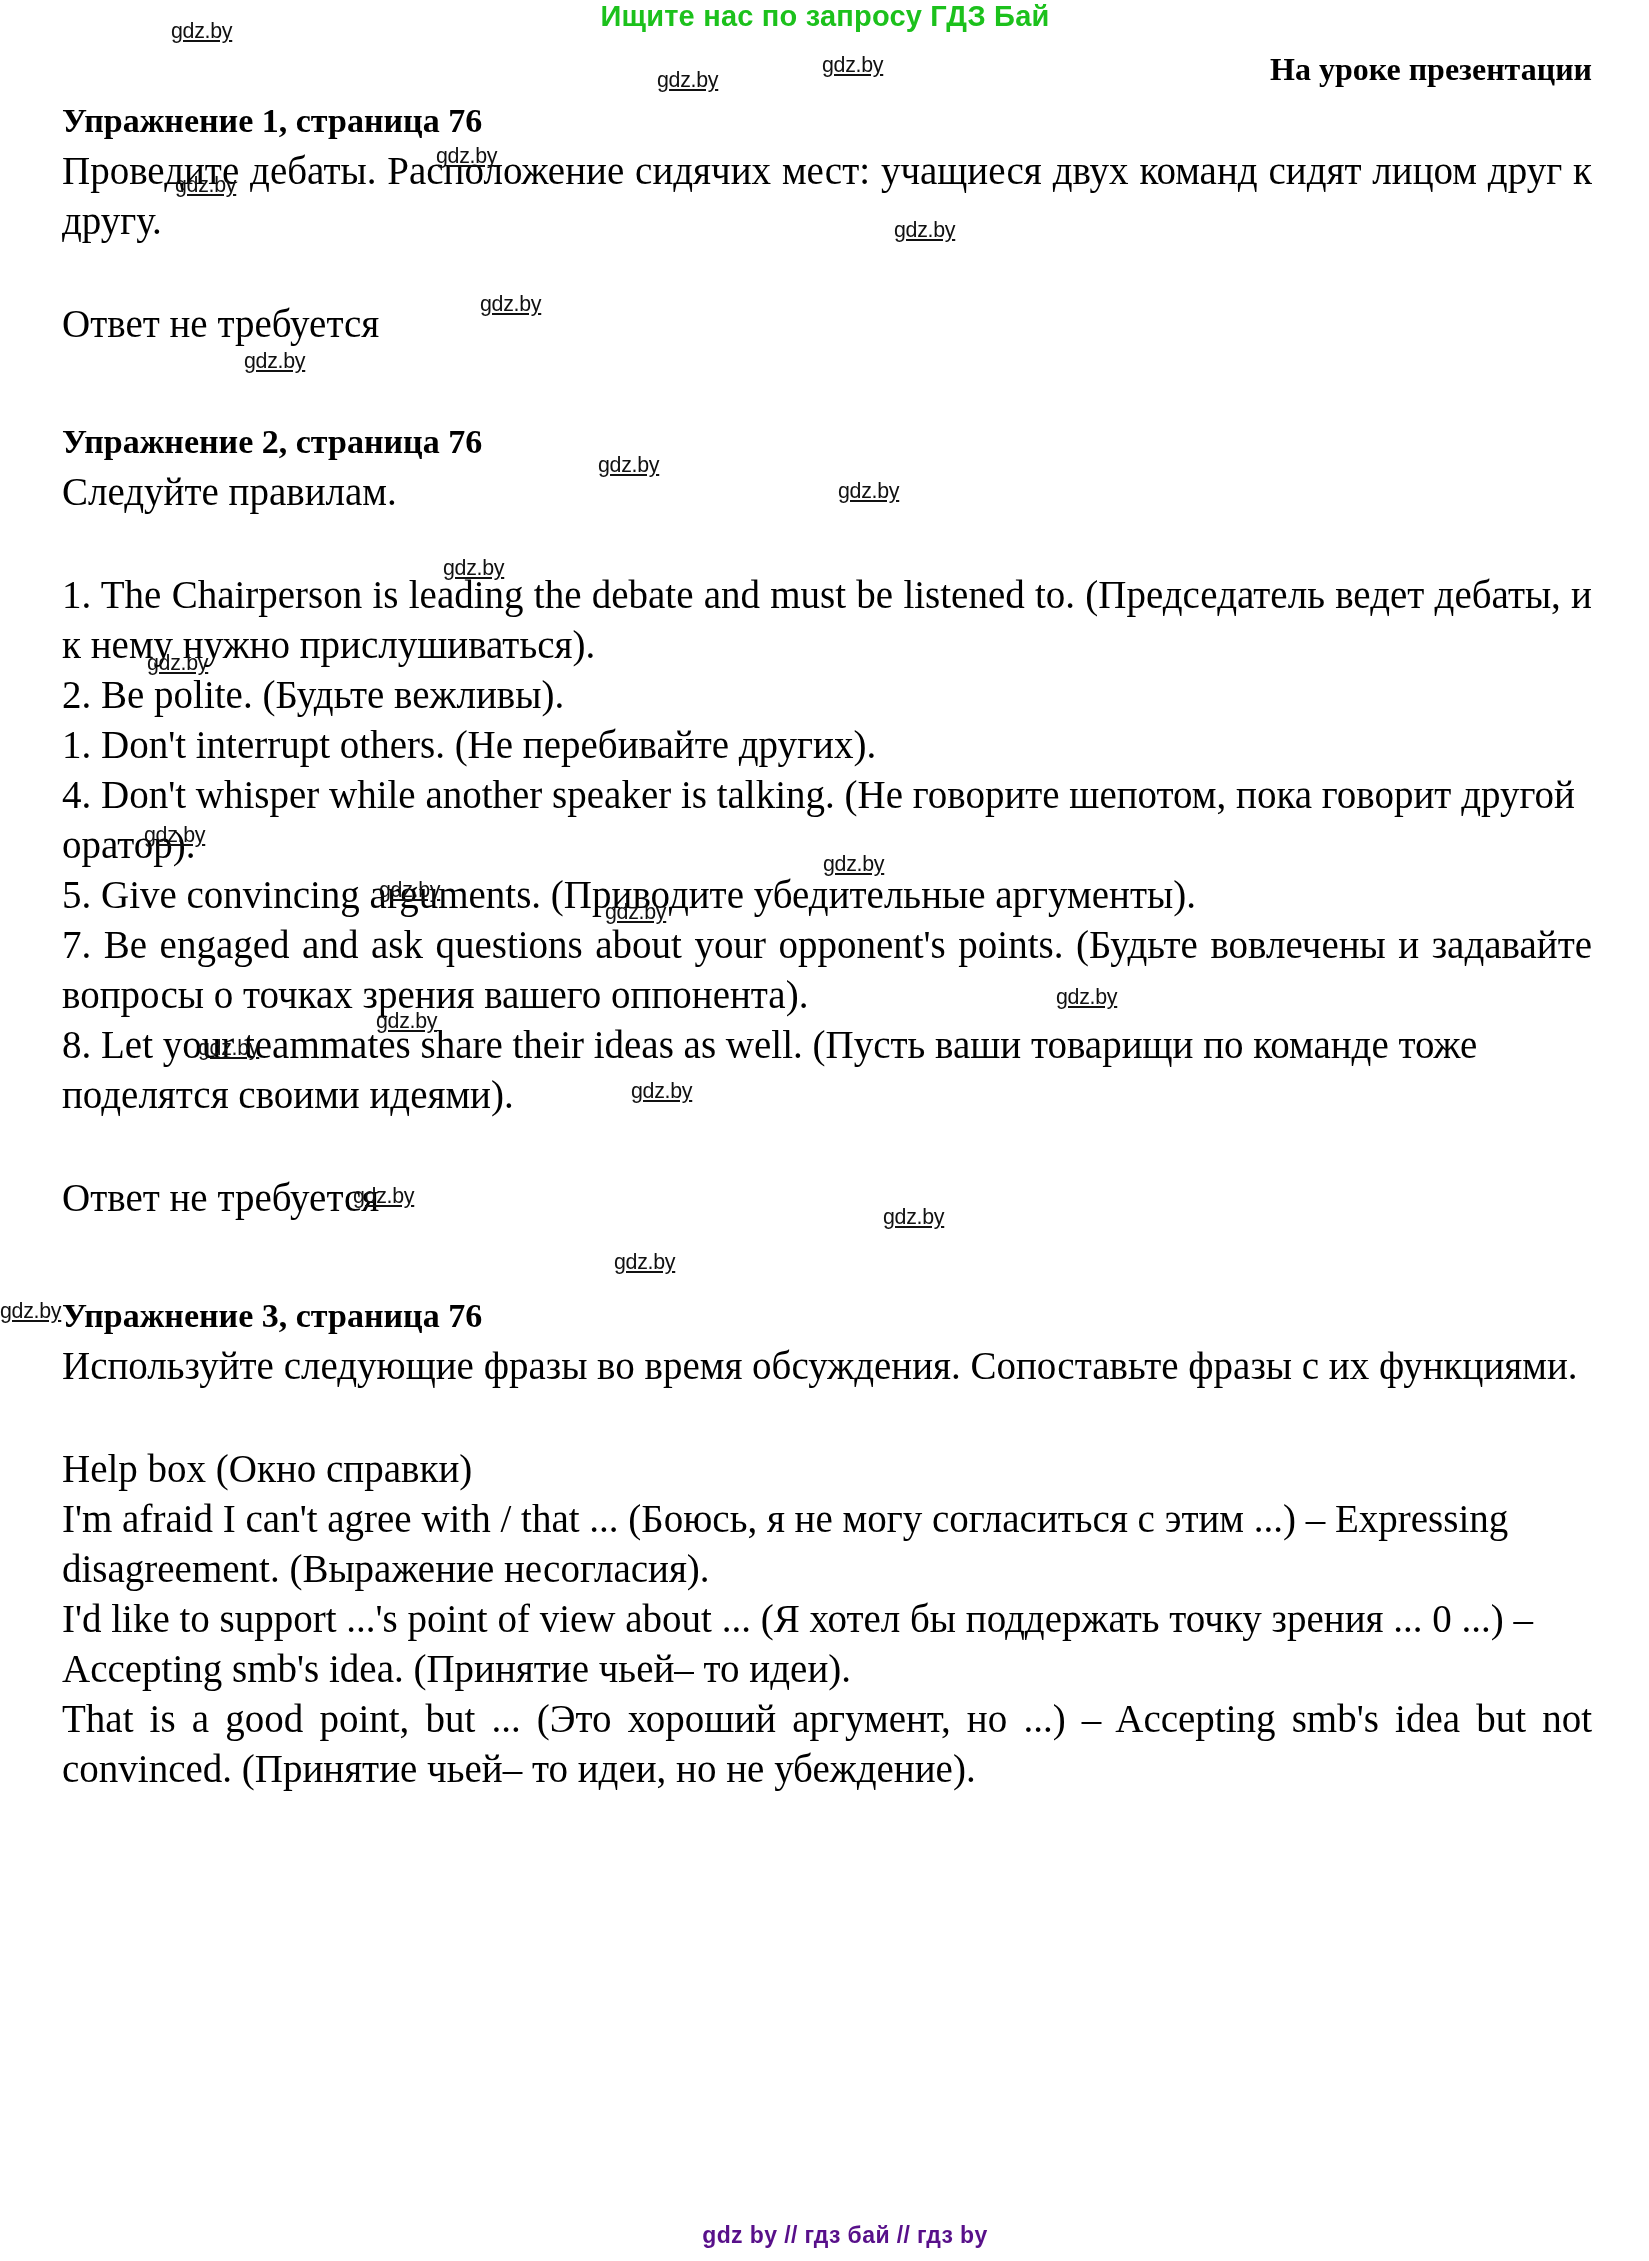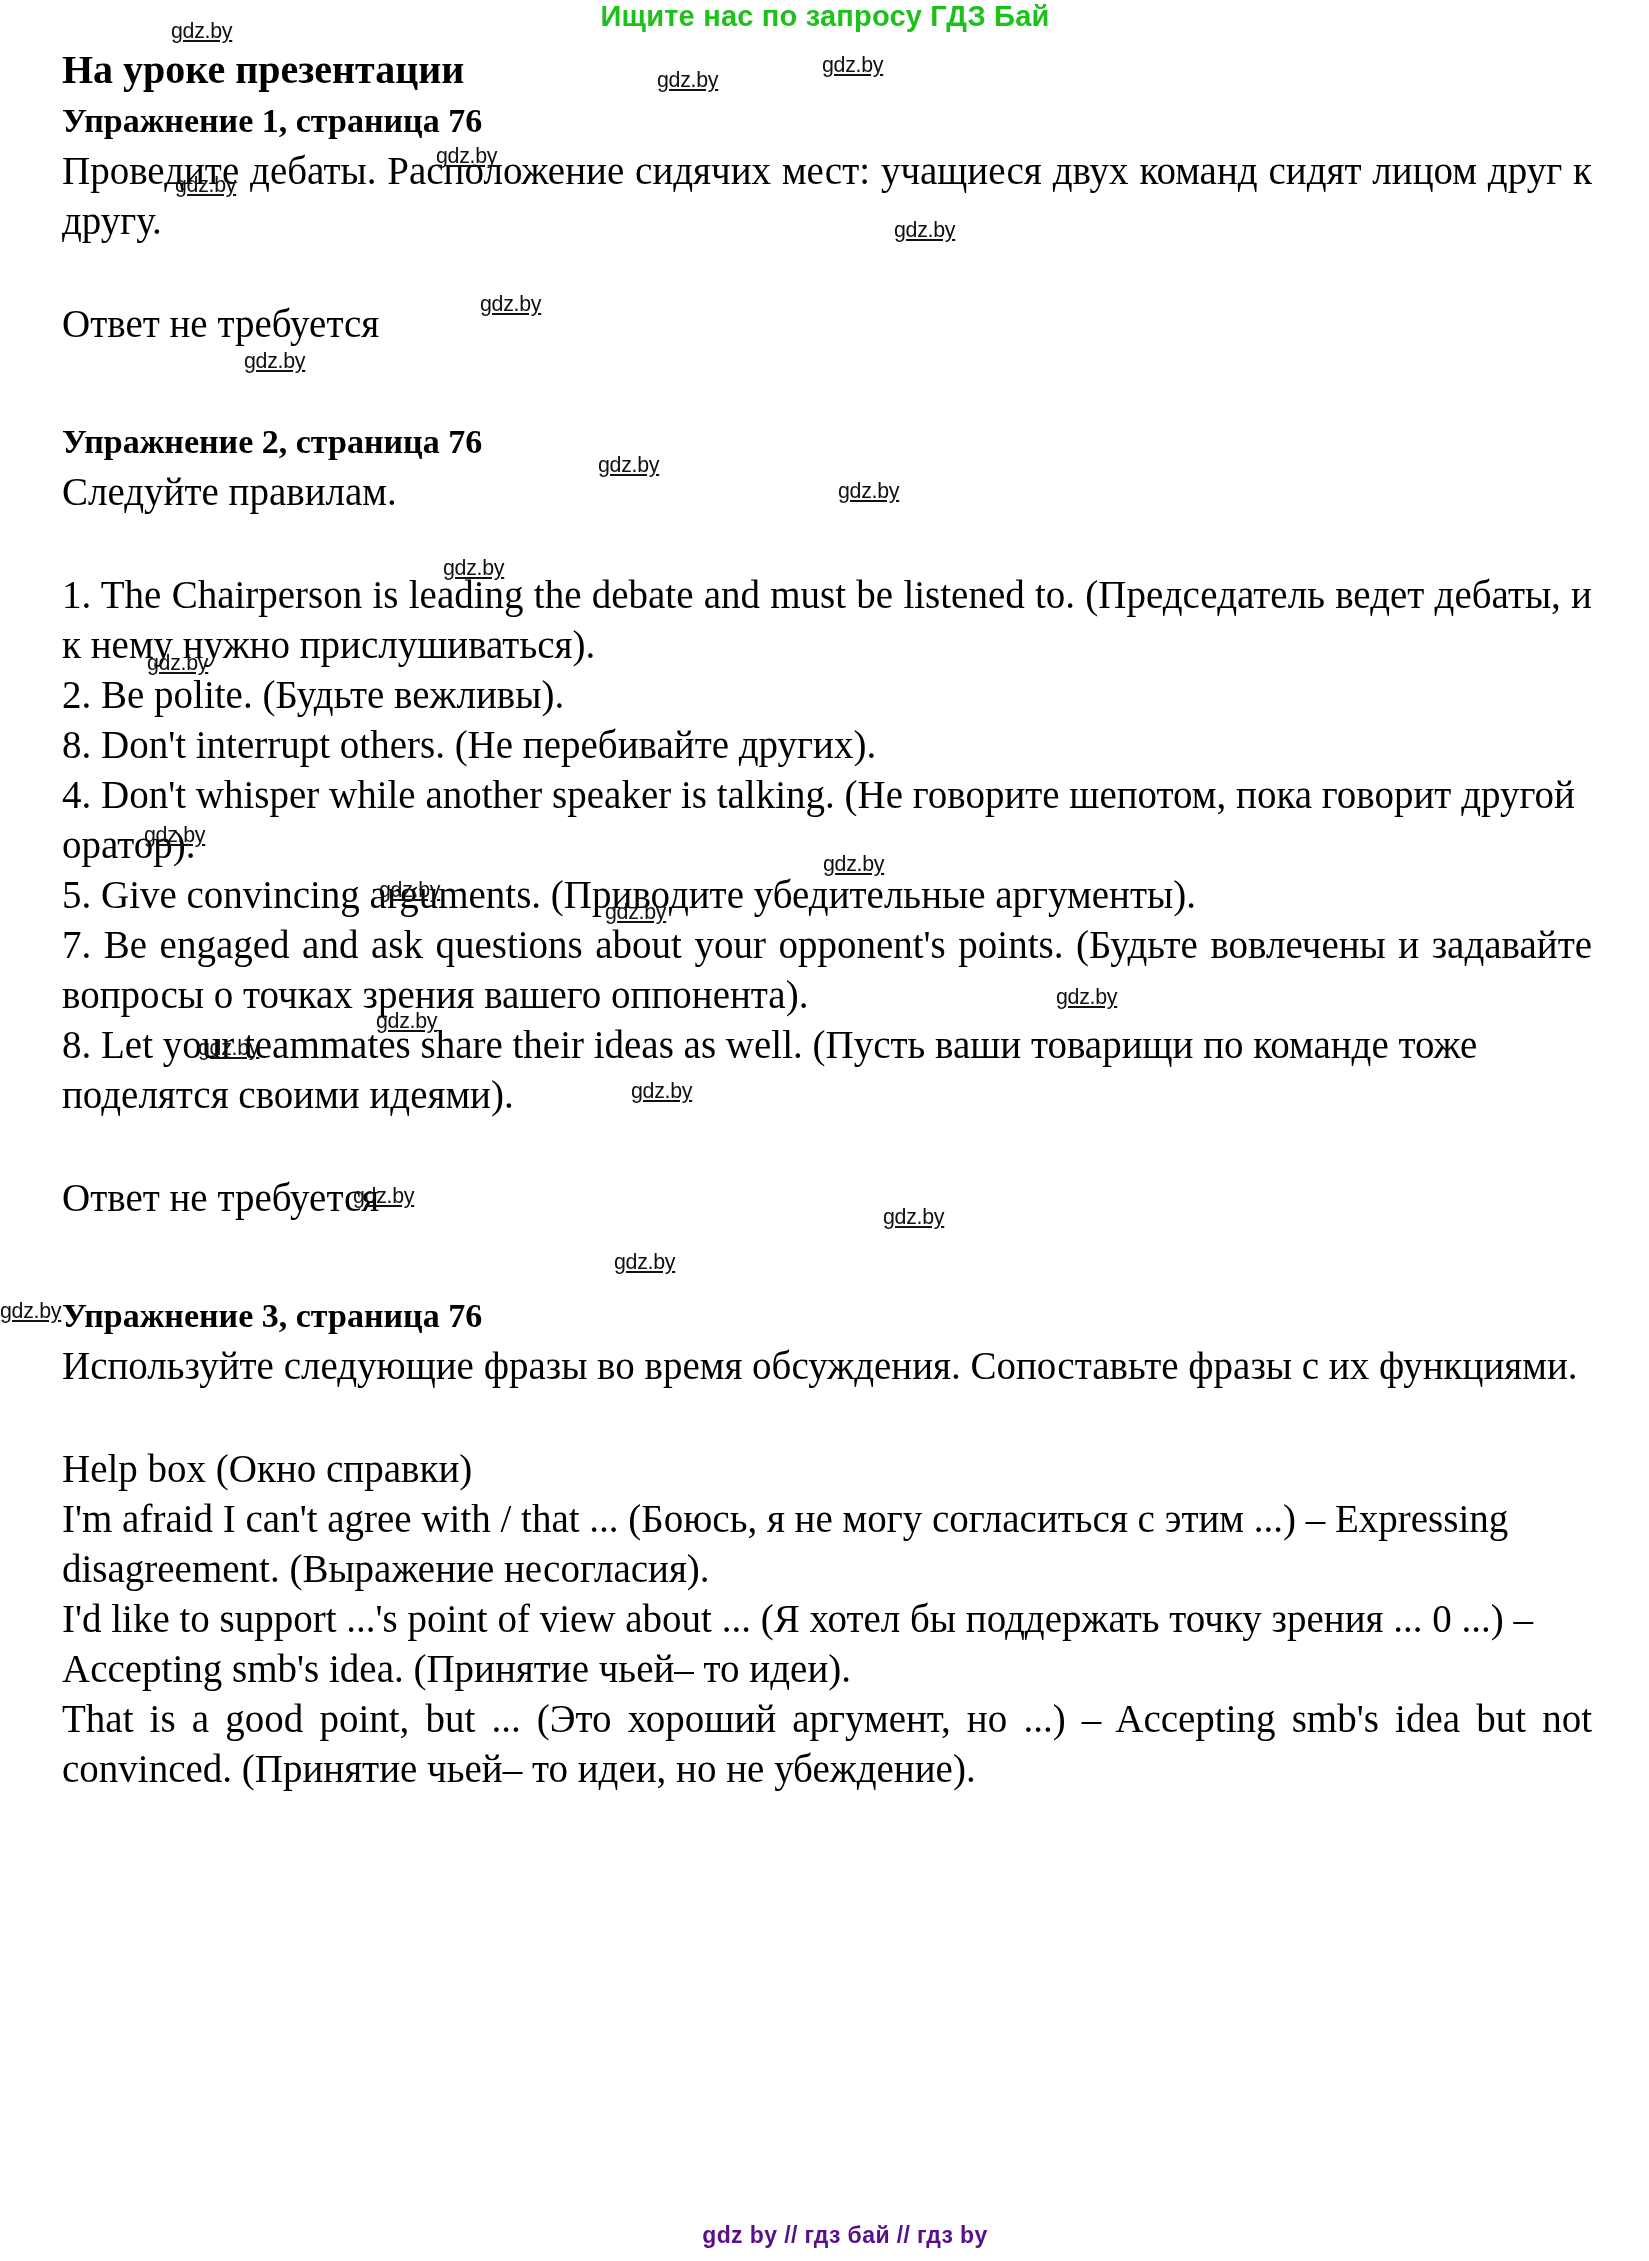--- a/index.html
+++ b/index.html
@@ -52,25 +52,26 @@
 
   
   .content {
     position: absolute;
     top: 44px;
     left: 62px;
     width: 1530px;
   }
 
   .h-title {
-    font-size: 40px;
+    font-size: 32px;
     font-weight: 700;
     line-height: 51px;
     margin: 0;
     letter-spacing: 0px;
+    text-align: right;
   }
   .h-exercise {
     font-size: 34px;
     font-weight: 700;
     line-height: 51px;
     margin: 0;
     letter-spacing: 0px;
   }
   .p-body {
     font-size: 39px;
@@ -119,21 +120,21 @@
 
     <div class="gap-lg"></div>
 
     <h2 class="h-exercise">Упражнение 2, страница 76</h2>
     <p class="p-body">Следуйте правилам.</p>
 
     <div class="gap-md"></div>
 
     <p class="p-body p-justify">1. The Chairperson is leading the debate and must be listened to. (Председатель ведет дебаты, и к нему нужно прислушиваться).</p>
     <p class="p-body">2. Be polite. (Будьте вежливы).</p>
-    <p class="p-body">8. Don't interrupt others. (Не перебивайте других).</p>
+    <p class="p-body">1. Don't interrupt others. (Не перебивайте других).</p>
     <p class="p-body">4. Don't whisper while another speaker is talking. (Не говорите шепотом, пока говорит другой оратор).</p>
     <p class="p-body">5. Give convincing arguments. (Приводите убедительные аргументы).</p>
     <p class="p-body p-justify">7. Be engaged and ask questions about your opponent's points. (Будьте вовлечены и задавайте вопросы о точках зрения вашего оппонента).</p>
     <p class="p-body">8. Let your teammates share their ideas as well. (Пусть ваши товарищи по команде тоже поделятся своими идеями).</p>
 
     <div class="gap-md"></div>
 
     <p class="p-body">Ответ не требуется</p>
 
     <div class="gap-lg"></div>

